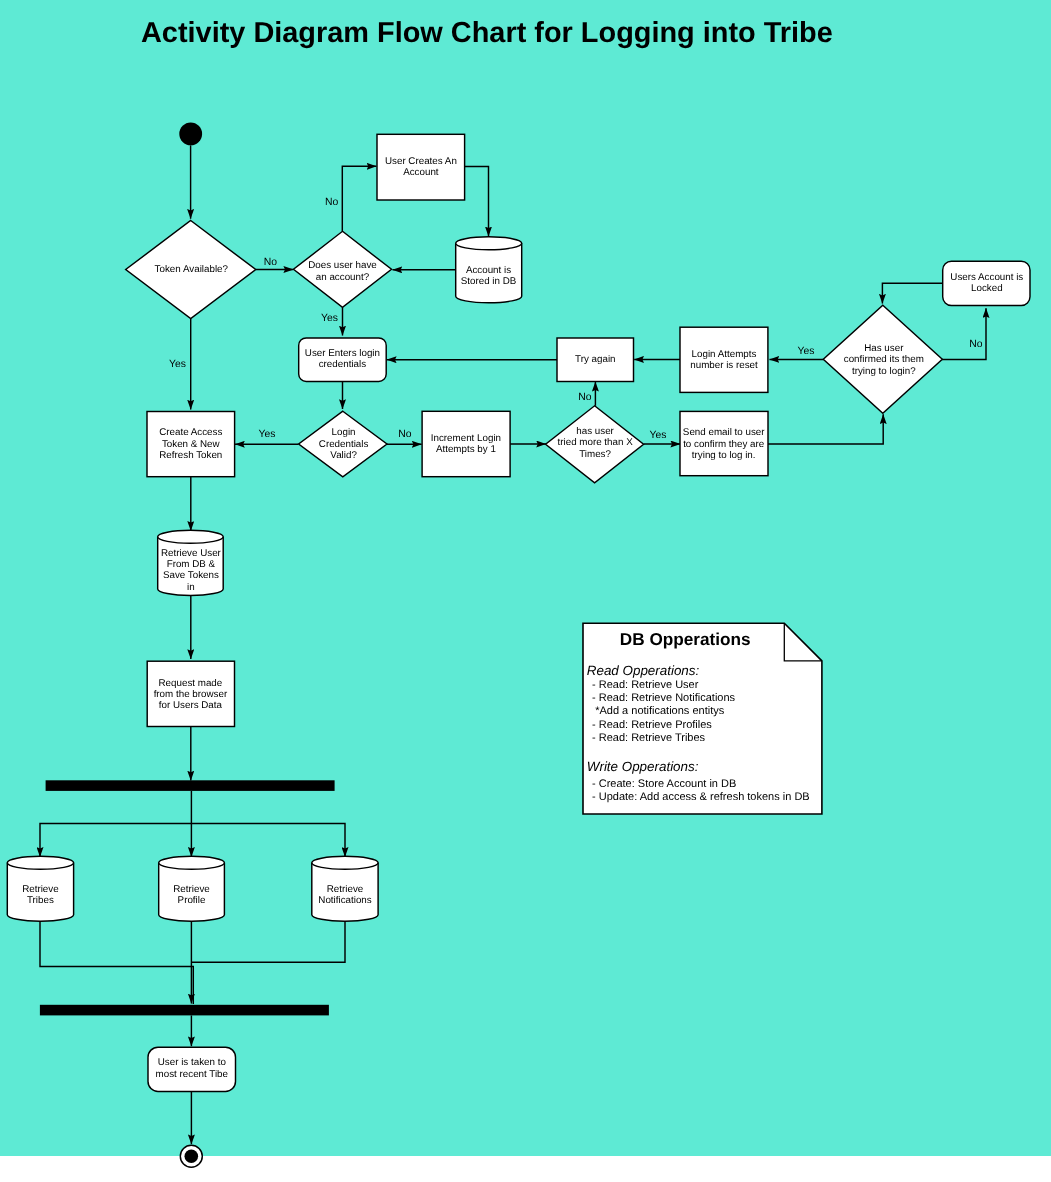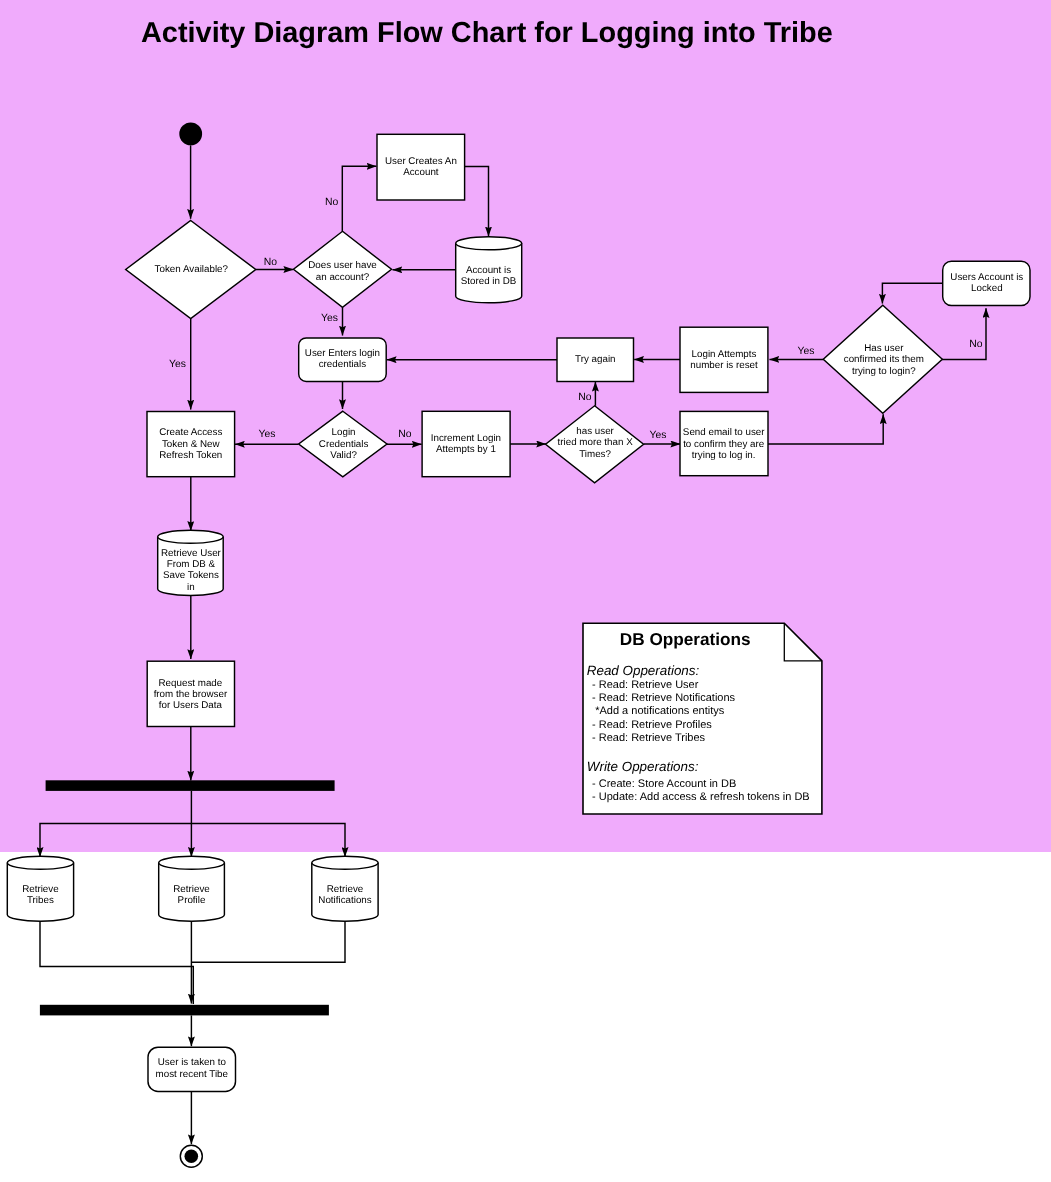--- a/index.html
+++ b/index.html
@@ -1,19 +1,19 @@
 <!DOCTYPE html>
 <html><head>
 <meta charset="utf-8">
 <title>Activity Diagram Flow Chart for Logging into Tribe</title>
 <style>
   html,body{margin:0;padding:0;background:#ffffff;-webkit-font-smoothing:antialiased;}
   *{ -webkit-font-smoothing:antialiased; text-rendering:geometricPrecision; }
   body{width:1051px;height:1182px;overflow:hidden;font-family:"Liberation Sans",sans-serif;}
-  #page{position:relative;width:1051px;height:852px;background:#f0abfc;}
+  #page{position:relative;width:1051px;height:1156px;background:#5eead4;}
   svg{display:block;}
   .nodetxt{font-family:"Liberation Sans",sans-serif;font-size:9.8px;fill:#000;}
   .edgelbl{font-family:"Liberation Sans",sans-serif;font-size:10.4px;fill:#000;}
   .title{font-family:"Liberation Sans",sans-serif;font-size:28.9px;font-weight:bold;fill:#000;}
   #page>svg{position:absolute;left:0;top:0;}
   .notetitle{font-family:"Liberation Sans",sans-serif;font-size:17.2px;font-weight:bold;fill:#000;}
   .notesec{font-family:"Liberation Sans",sans-serif;font-size:13.4px;font-style:italic;fill:#000;}
   .noteitem{font-family:"Liberation Sans",sans-serif;font-size:11.0px;fill:#000;}
 </style>
 </head>

